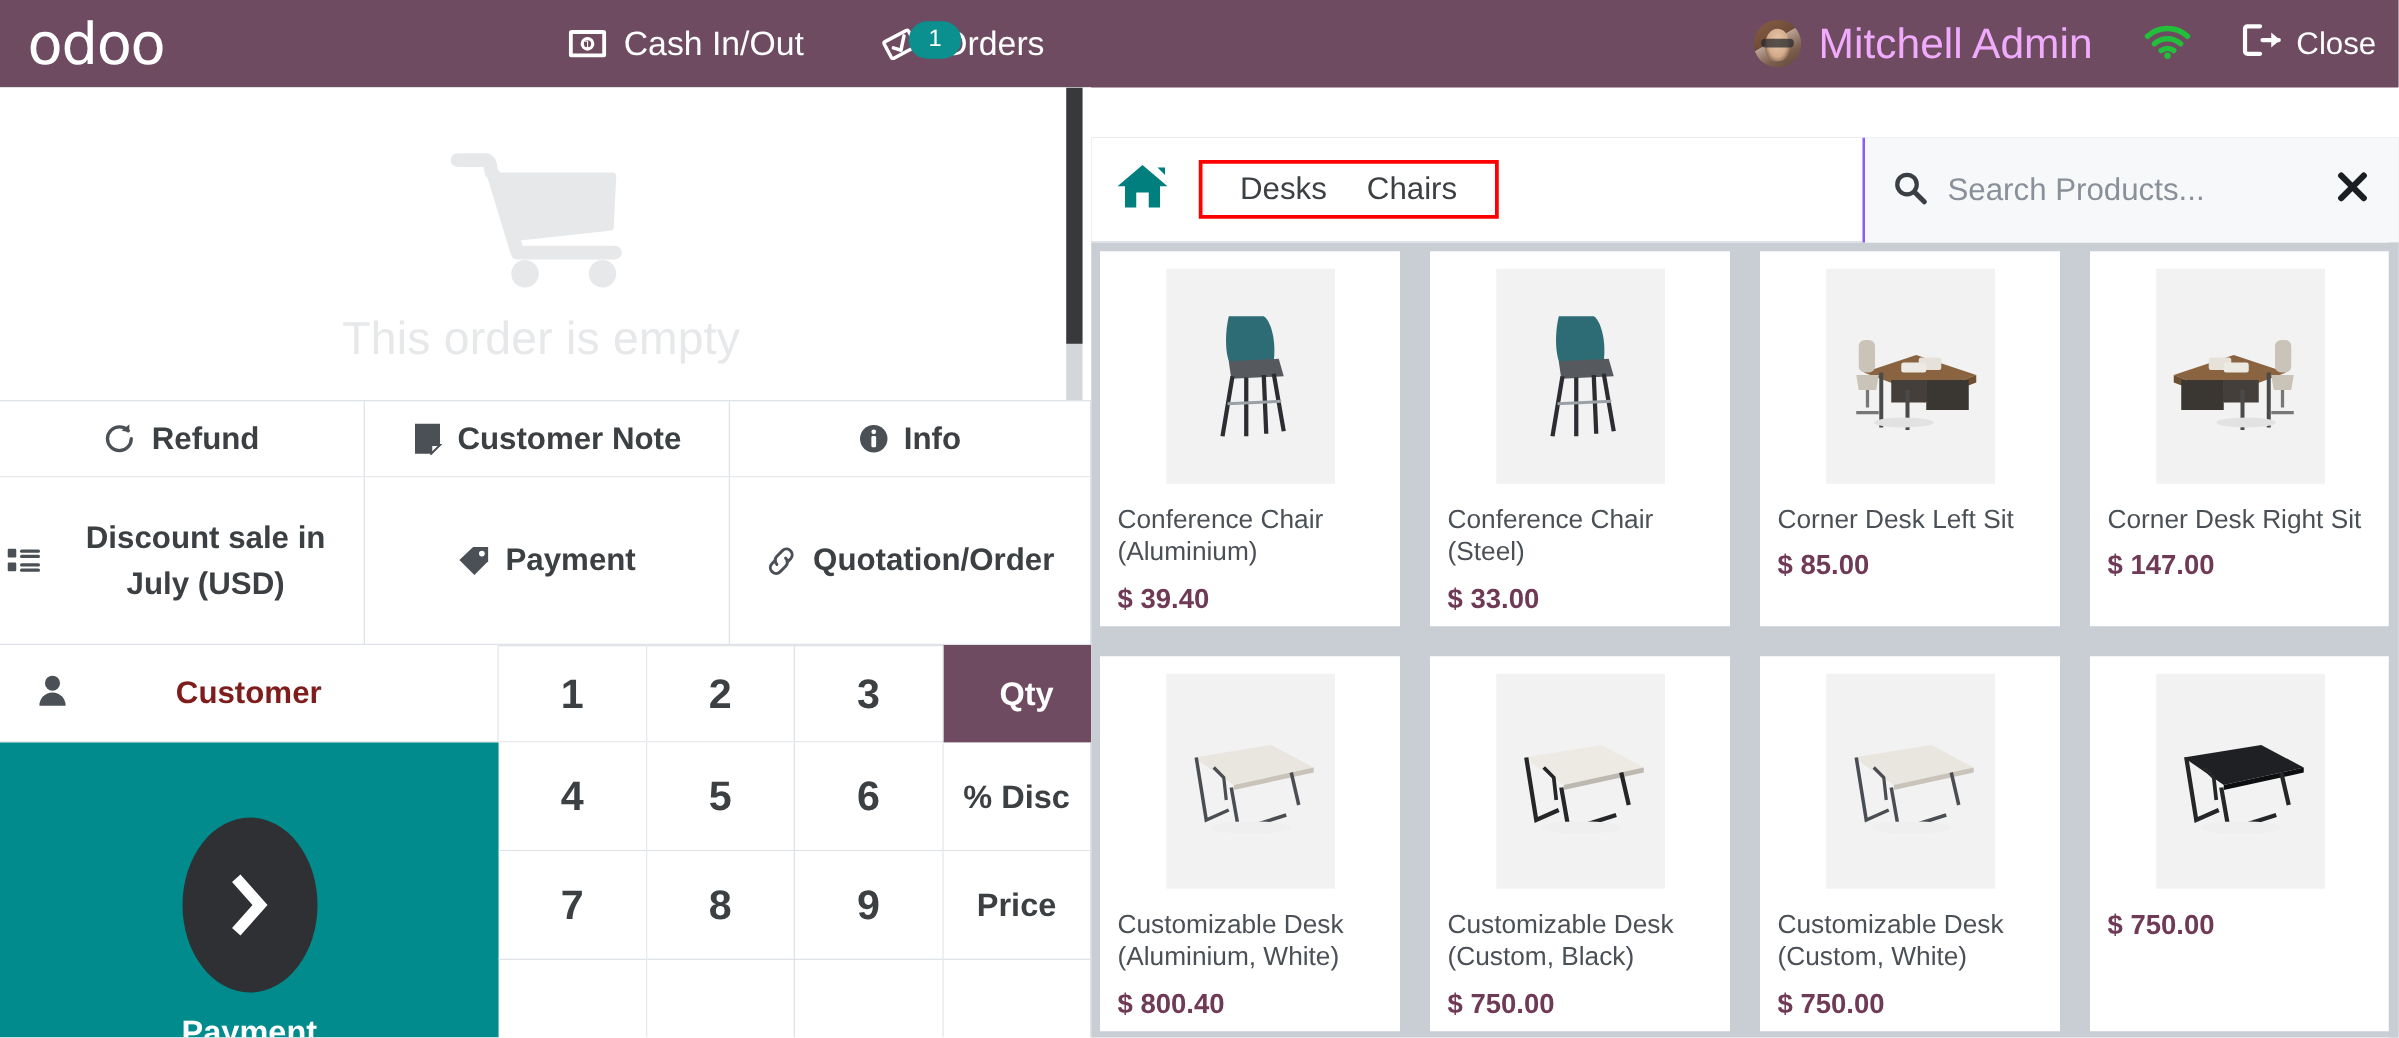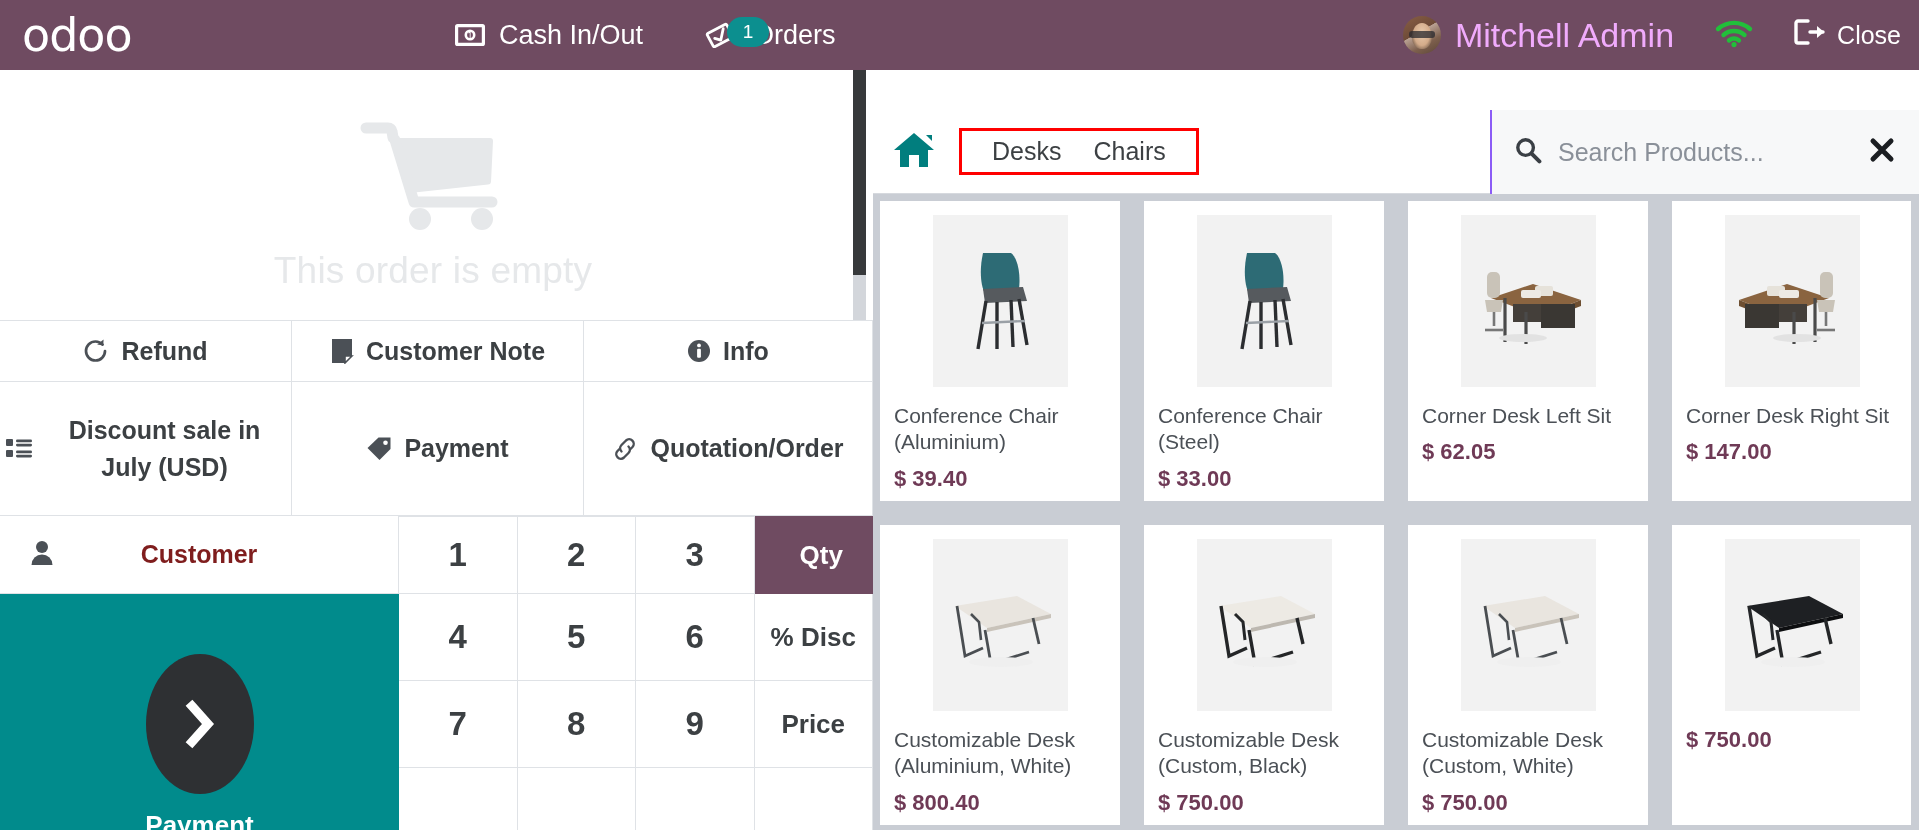--- a/index.html
+++ b/index.html
@@ -390,21 +390,21 @@
               <path d="M22 54 L40 54 L38 66 L24 66 Z" fill="#C9C3B8"></path>
               <path d="M31 66 L31 80" stroke="#777" stroke-width="2.6"></path>
               <path d="M22 84 L40 84" stroke="#777" stroke-width="2.6"></path>
               <rect x="72" y="40" width="18" height="10" rx="2" fill="#E6E2DA"></rect>
               <rect x="58" y="44" width="20" height="8" rx="2" fill="#EDEAE4"></rect>
               <ellipse cx="60" cy="92" rx="24" ry="4" fill="#E2E2E2"></ellipse>
             </svg>
           </div>
         </div>
         <div class="pname">Corner Desk Left Sit</div>
-        <div class="pprice">$ 62.05</div>
+        <div class="pprice">$ 85.00</div>
       </div>
 
       <div class="pcard">
         <div class="pimg">
           <div class="frame">
             <svg width="130" height="110" viewBox="0 0 130 110">
               <g transform="translate(130,0) scale(-1,1)">
                 <path d="M28 52 L70 38 L118 54 L76 70 Z" fill="#8A6440"></path>
                 <path d="M76 70 L118 54 L118 60 L76 76 Z" fill="#6E4F32"></path>
                 <rect x="78" y="58" width="34" height="24" fill="#3A3733"></rect>

